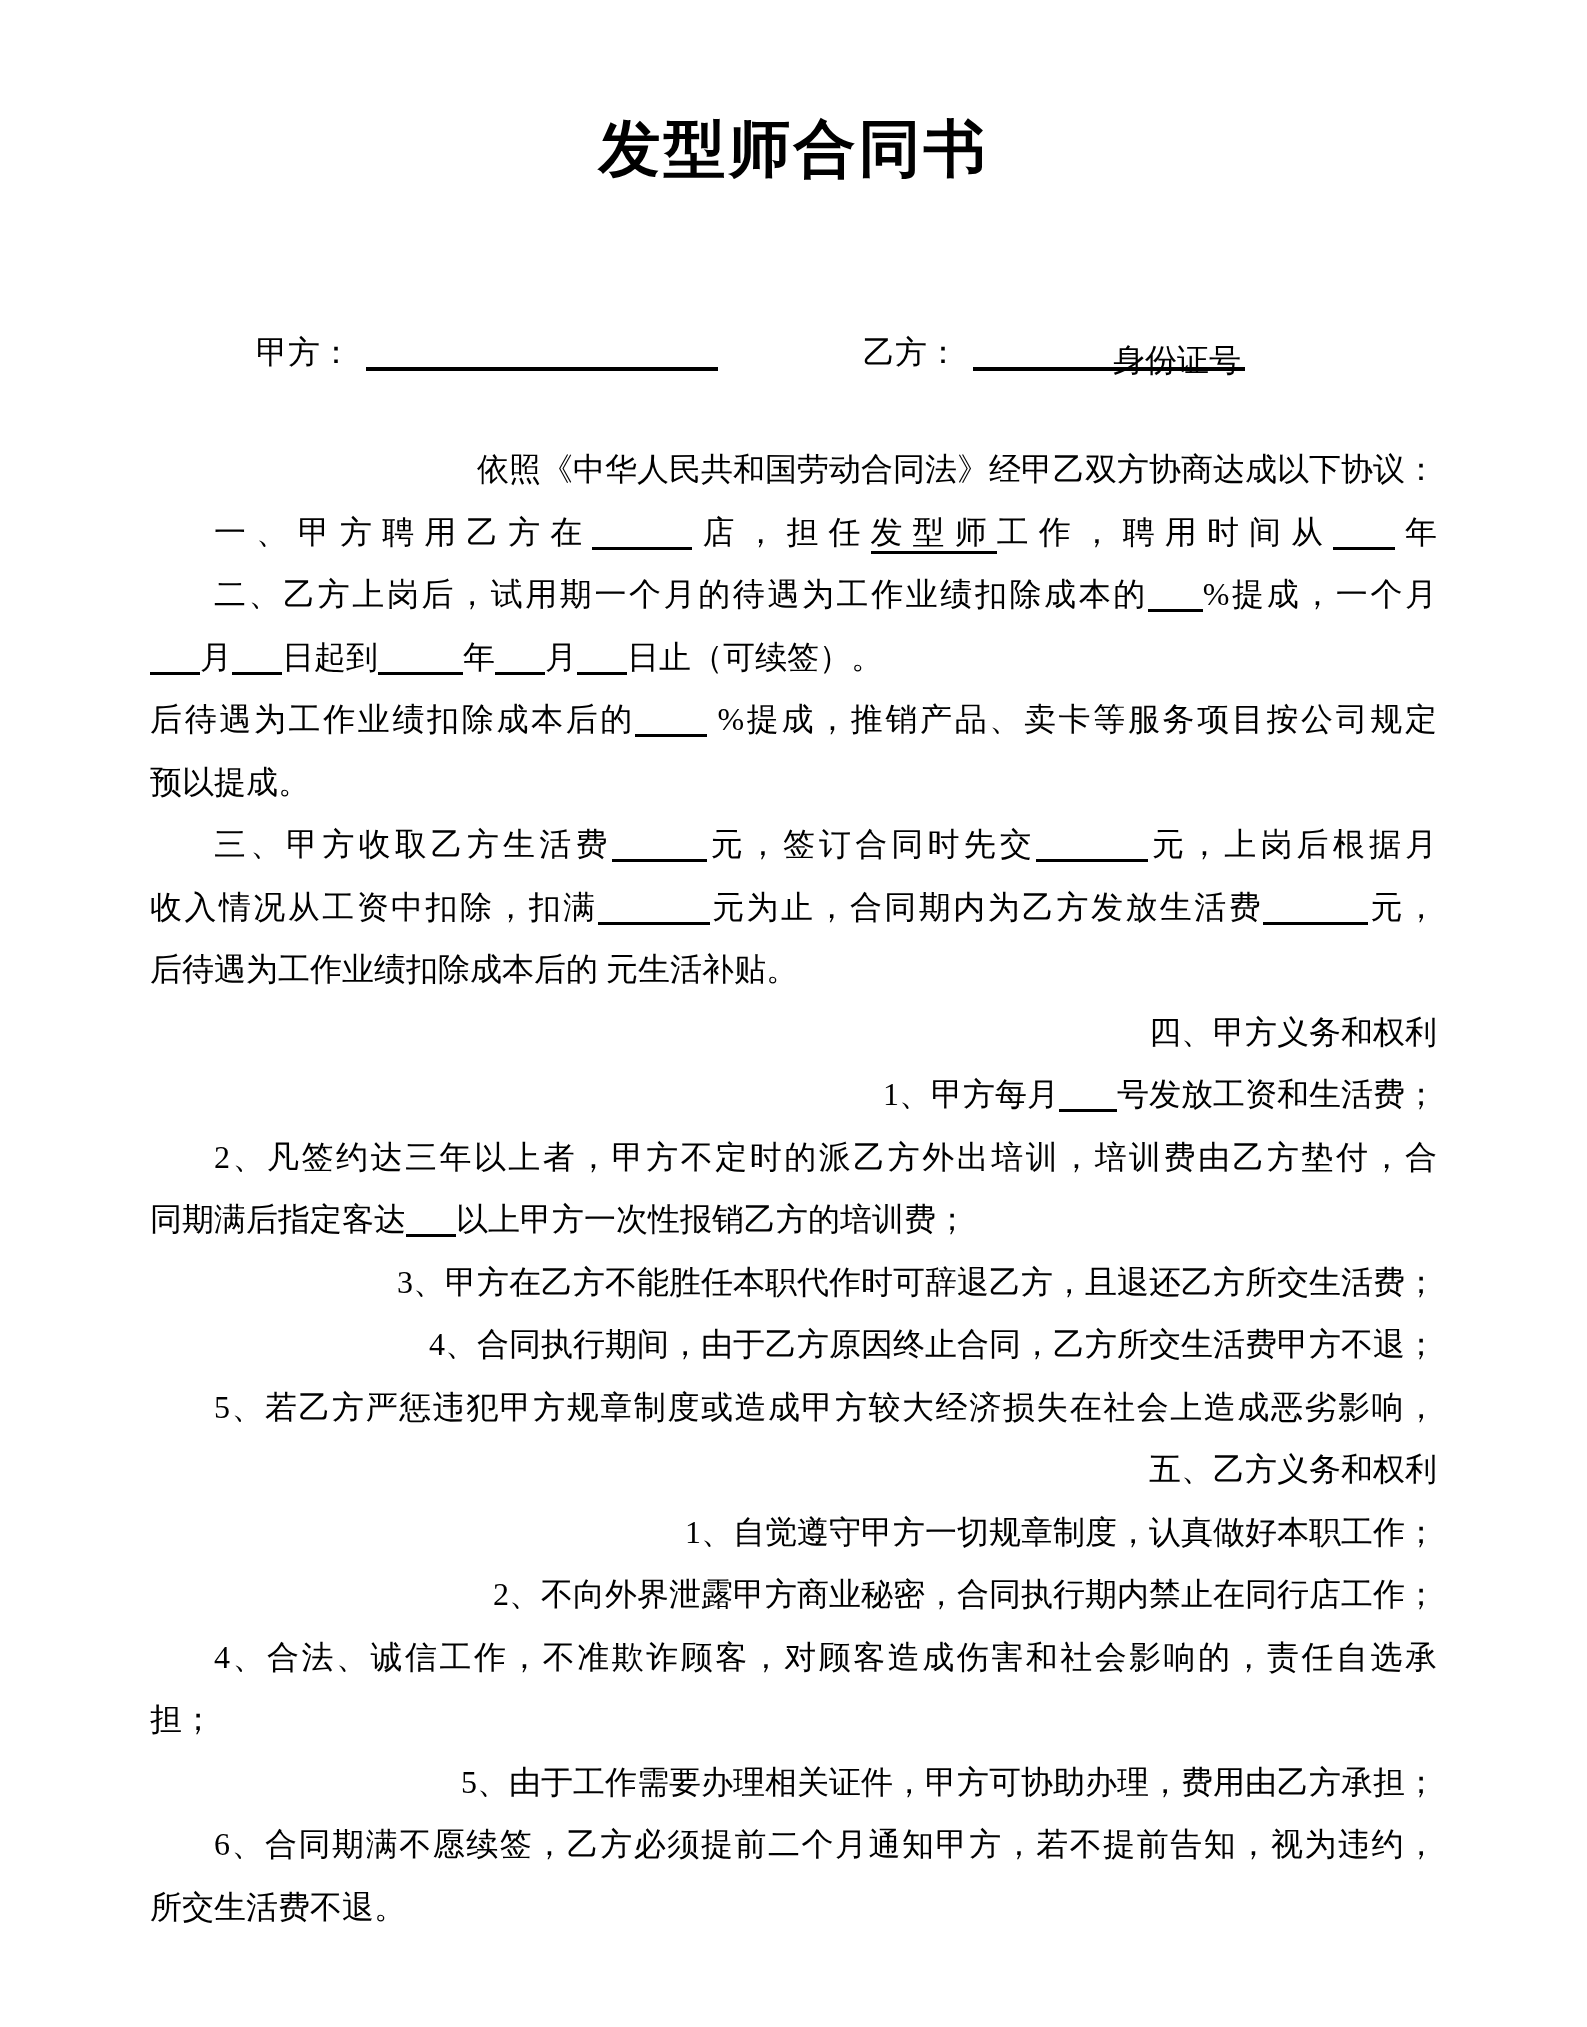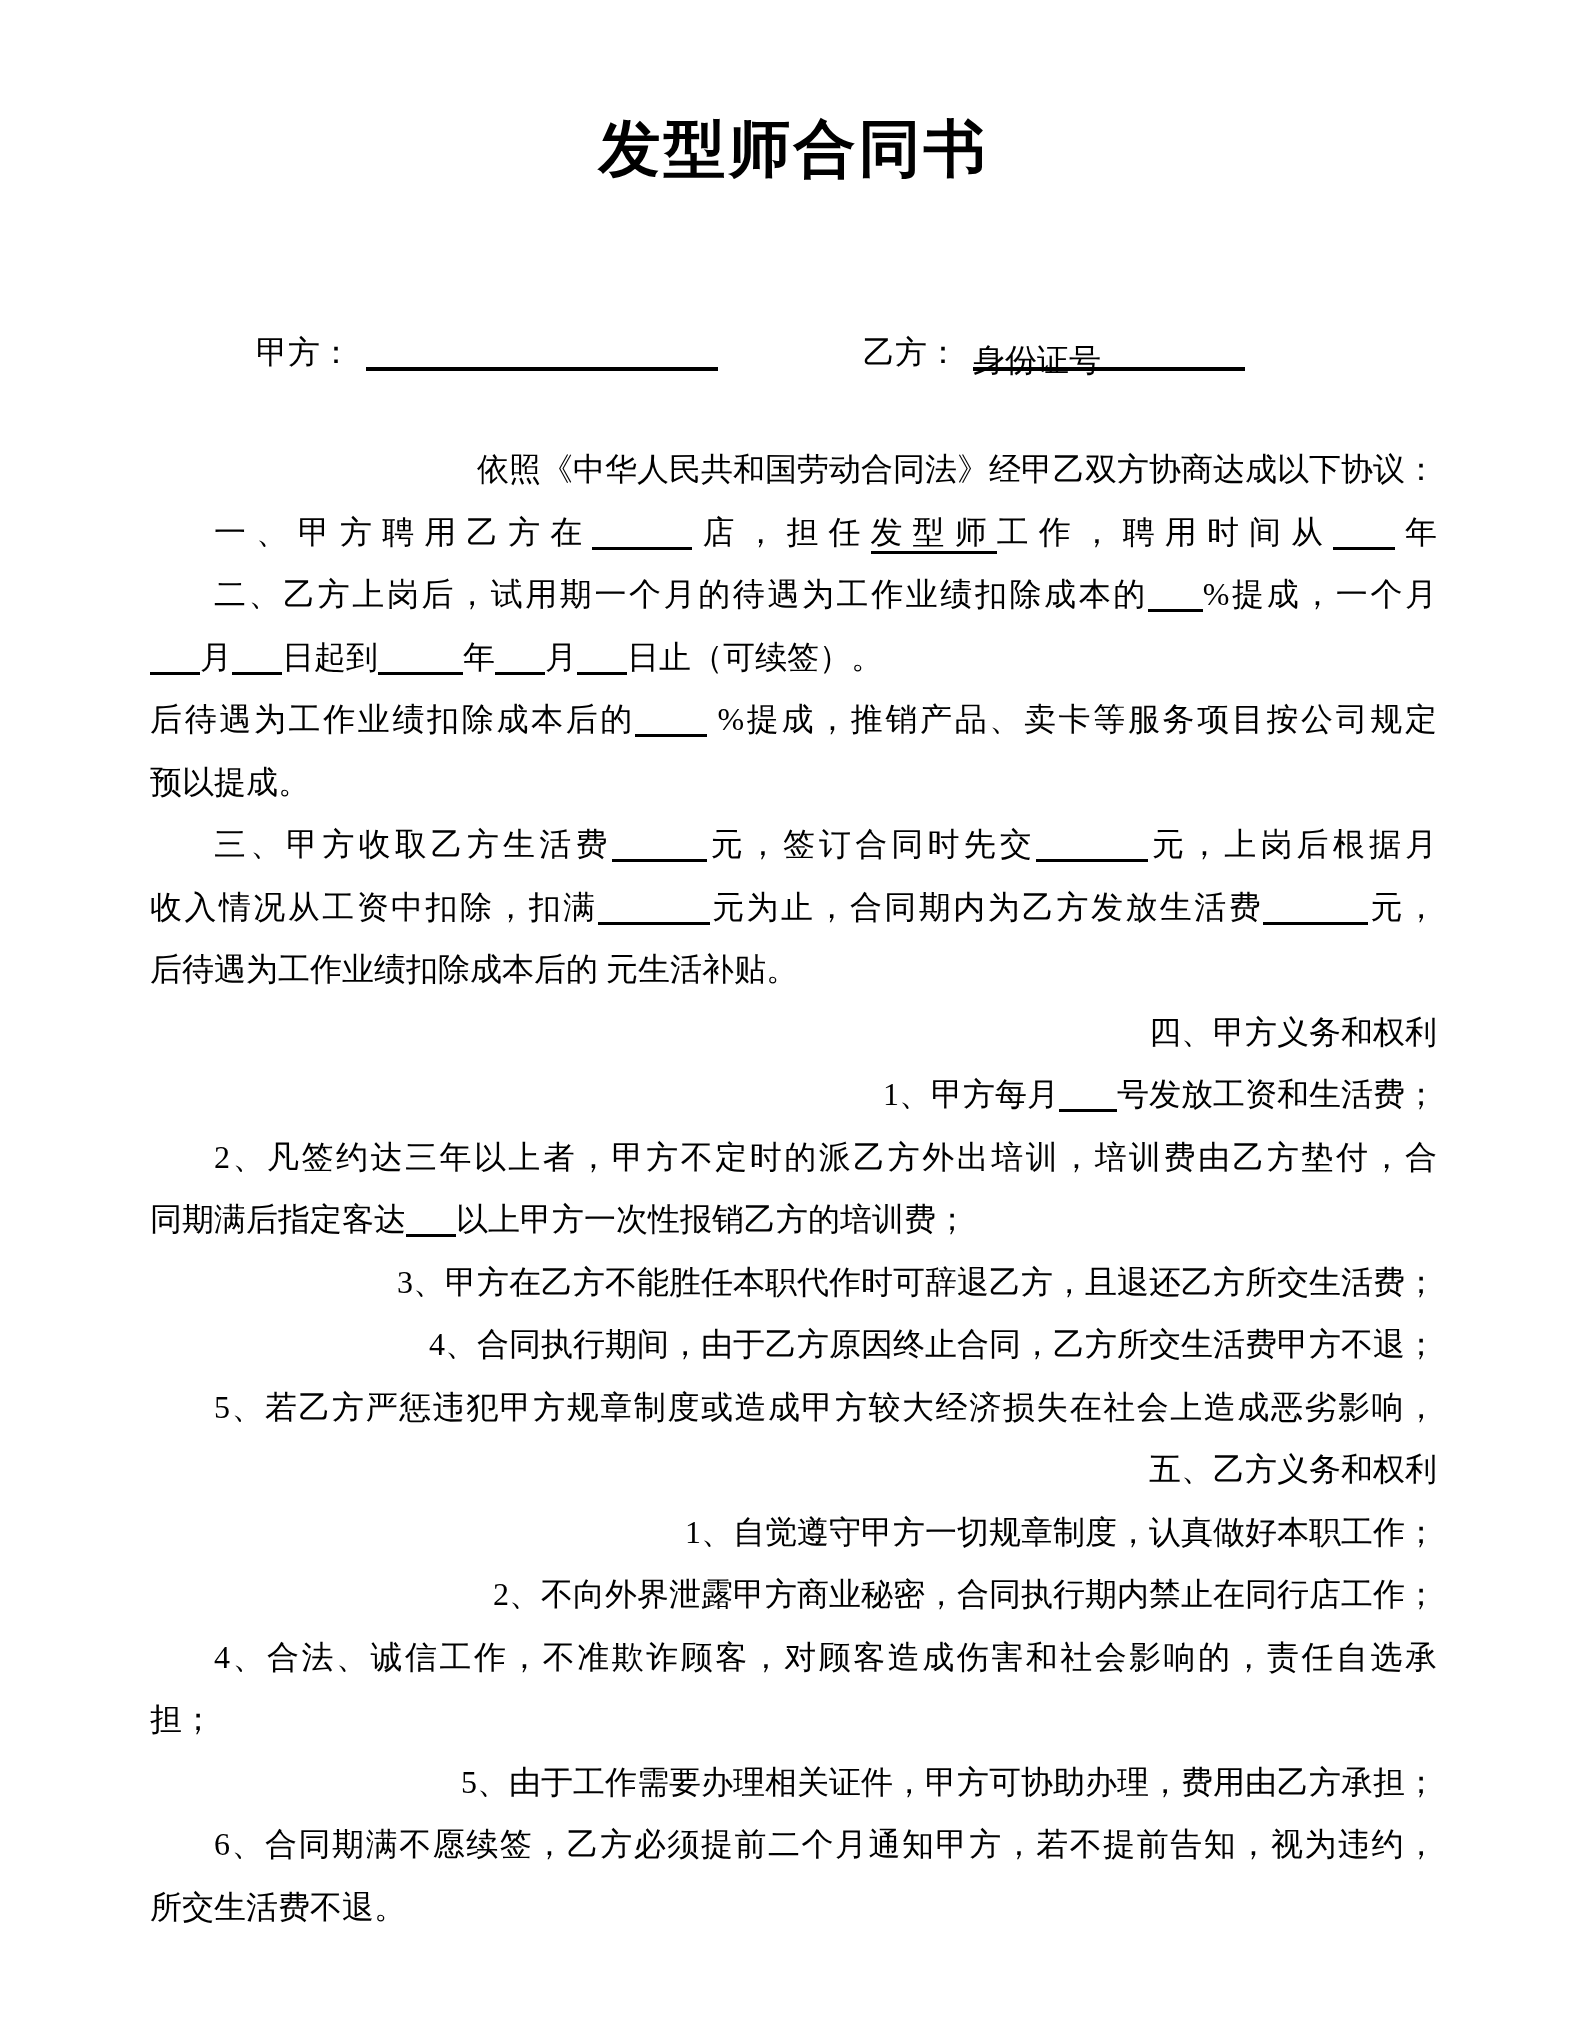--- a/index.html
+++ b/index.html
@@ -45,20 +45,21 @@
     vertical-align: -7px;
     border-bottom: 3px solid #000000;
     box-sizing: border-box;
   }
   .party-blank {
     height: 34px;
     vertical-align: -8px;
     border-bottom: 4px solid #000000;
     margin-left: 14px;
     font-size: 32px;
+    text-align: right;
     padding-right: 4px;
     white-space: nowrap;
   }
   .contract-body {
     margin-top: 63px;
     margin-left: 150px;
     width: 1287px;
     font-size: 32px;
   }
   .line {

